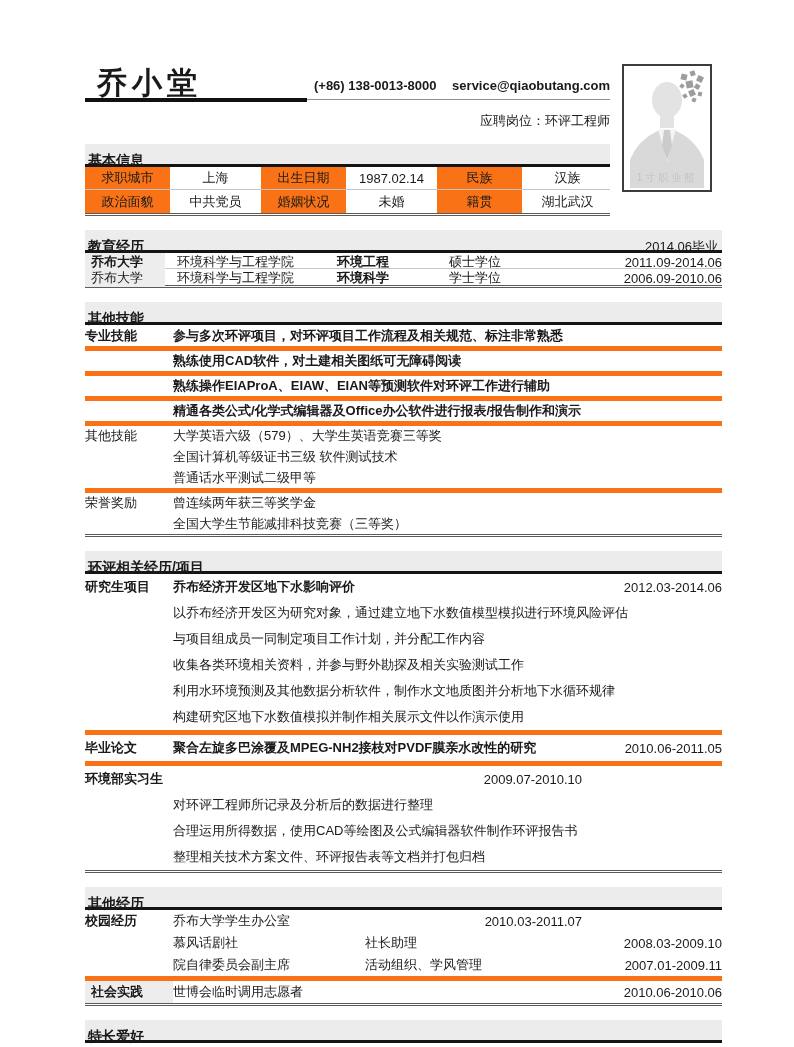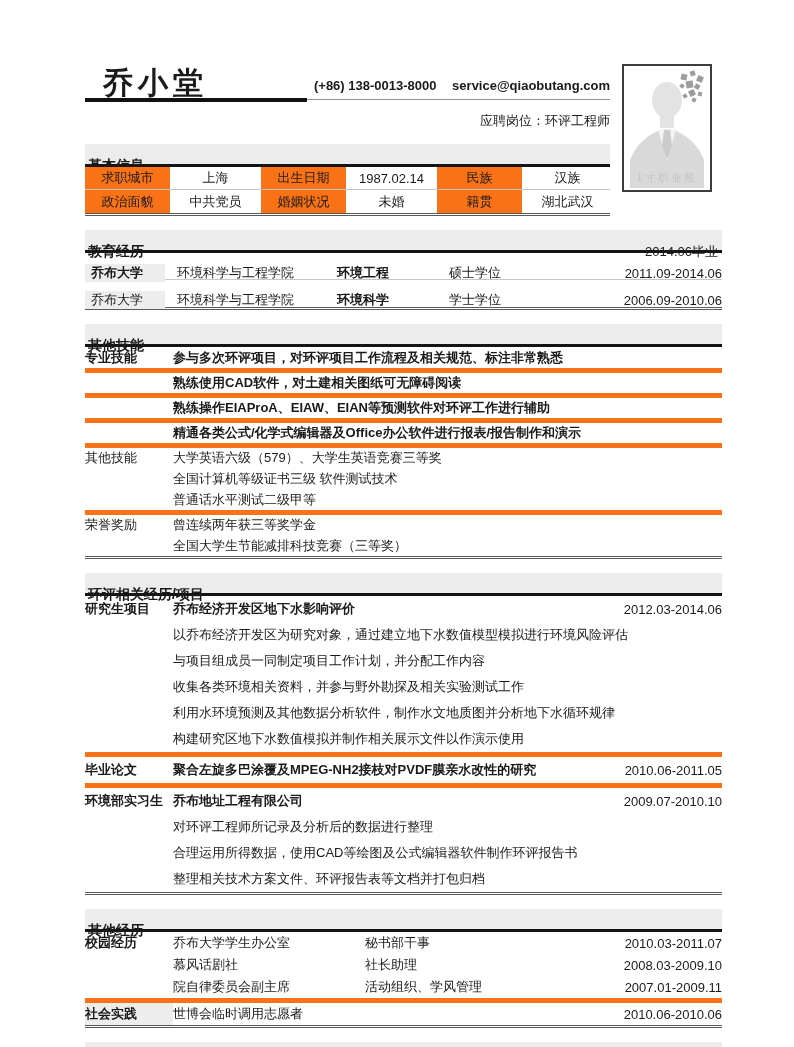--- a/index.html
+++ b/index.html
@@ -2,65 +2,65 @@
 <html><head>
 <meta charset="utf-8">
 <style>
   * { margin:0; padding:0; box-sizing:border-box; }
   html,body { background:#fff; }
   body { font-family:"Liberation Sans","DejaVu Sans",sans-serif; color:#1a1a1a; }
   .page { position:relative; width:794px; height:1047px; background:#ffffff; padding:50px 72px 0 85px; overflow:hidden; }
 
   
   .header { position:relative; width:525px; height:50px; }
-  .name { position:absolute; left:18px; bottom:2px; font-size:30px; font-weight:bold; letter-spacing:5px; line-height:1; }
+  .name { position:absolute; left:12px; bottom:2px; font-size:30px; font-weight:bold; letter-spacing:5px; line-height:1; }
   .contact { position:absolute; right:0; bottom:7px; font-size:13px; font-weight:bold; }
   .contact span + span { margin-left:12px; }
   .header-rule { position:absolute; left:0; right:0; bottom:0; height:1px; background:#8f8f8f; }
   .name-rule { position:absolute; left:0; bottom:-2px; width:222px; height:4px; background:#111; }
   .position-line { width:525px; text-align:right; margin-top:12px; font-size:13px; }
 
   
   .photo { position:absolute; left:622px; top:64px; width:90px; height:128px; border:2px solid #3c3c3c; background:#fff; }
   .photo svg { position:absolute; left:2px; top:2px; }
   .photo-caption { position:absolute; left:0; right:0; bottom:5px; text-align:center; font-size:10px; color:#c2c2c2; letter-spacing:3px; }
 
   
   .sec { margin-top:14px; }
-  .sec-head { background:#ececec; border-bottom:3px solid #141414; height:23px; display:flex; align-items:flex-start; justify-content:space-between; padding:13px 4px 0 3px; }
+  .sec-head { background:#ececec; border-bottom:3px solid #141414; height:23px; display:flex; align-items:center; justify-content:space-between; padding:13px 4px 0 3px; }
   .sec-title { font-size:14px; font-weight:bold; }
   .sec-right { font-size:13px; font-weight:normal; }
   .narrow { width:525px; }
   .sec-bottom { border-bottom:3px double #5a5a5a; }
   .thin-b { border-bottom:1px solid #c6c6c6; }
   .rt { border-top:5px solid #f97316; }
 
   
   .binfo-row { display:grid; grid-template-columns:repeat(6,1fr); column-gap:3px; height:23px; font-size:13px; }
   .binfo-row .cell { display:flex; align-items:center; justify-content:center; }
   .binfo-row .lbl { background:#f97316; }
 
   
-  .edu-row { display:grid; grid-template-columns:80px 172px 112px 100px 1fr; height:16px; align-items:center; font-size:13px;margin-top:11px; }
+  .edu-row { display:grid; grid-template-columns:80px 172px 112px 100px 1fr; height:16px; align-items:center; font-size:13px; }
   .cell-gray { background:#ededed; height:100%; display:flex; align-items:center; padding-left:6px; }
   .edu-college { padding-left:12px; }
   .edu-major { font-weight:bold; }
   .r { text-align:right; }
   .b { font-weight:bold; }
 
   
   .skill-row { display:grid; grid-template-columns:88px 1fr; min-height:21px; align-items:center; font-size:13px; padding:1px 0; }
 
   
   .proj-row { display:grid; grid-template-columns:88px 1fr 140px; align-items:center; min-height:26px; font-size:13px; }
   .detail-row { display:grid; grid-template-columns:88px 1fr; min-height:26px; align-items:center; font-size:13px; }
 
   
   .oe-row { display:grid; grid-template-columns:88px 192px 1fr 140px; height:22px; align-items:center; font-size:13px; }
-  .oe-lblbox { background:#ededed; height:100%; display:flex; align-items:center; font-weight:bold; }
+  .oe-lblbox { background:#ededed; height:100%; display:flex; align-items:center; padding-left:6px; font-weight:bold; }
 </style>
 </head>
 <body>
 
 <div class="page">
 
   <div class="header">
     <h1 class="name">乔小堂</h1>
     <div class="contact">
       <span>(+86) 138-0013-8000</span>
@@ -223,21 +223,20 @@
         <div class="proj-row">
           <div class="b">毕业论文</div>
           <div class="b">聚合左旋多巴涂覆及MPEG-NH2接枝对PVDF膜亲水改性的研究</div>
           <div class="r">2010.06-2011.05</div>
         </div>
       </div>
 
       <div class="entry rt">
         <div class="proj-row">
           <div class="b">环境部实习生</div>
-          <div class="b">乔布地址工程有限公司</div>
           <div class="r">2009.07-2010.10</div>
         </div>
         <div class="detail-row">
           <div></div>
             <div>对环评工程师所记录及分析后的数据进行整理</div>
         </div>
         <div class="detail-row">
           <div></div>
             <div>合理运用所得数据，使用CAD等绘图及公式编辑器软件制作环评报告书</div>
         </div>
@@ -253,21 +252,20 @@
   <section class="sec">
     <div class="sec-head">
       <span class="sec-title">其他经历</span>
     </div>
     <div class="sec-bottom">
 
       <div>
         <div class="oe-row">
           <div class="b">校园经历</div>
           <div>乔布大学学生办公室</div>
-          <div>秘书部干事</div>
           <div class="r">2010.03-2011.07</div>
         </div>
         <div class="oe-row">
           <div></div>
           <div>慕风话剧社</div>
           <div>社长助理</div>
           <div class="r">2008.03-2009.10</div>
         </div>
         <div class="oe-row">
           <div></div>

